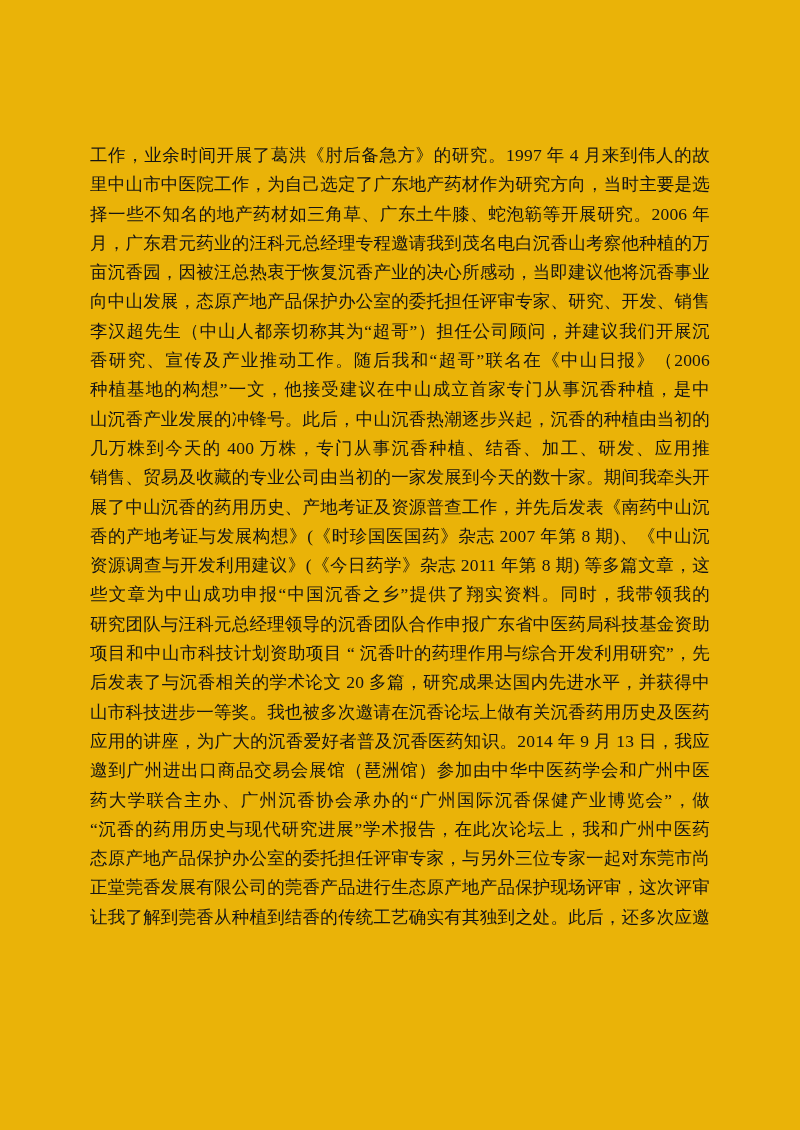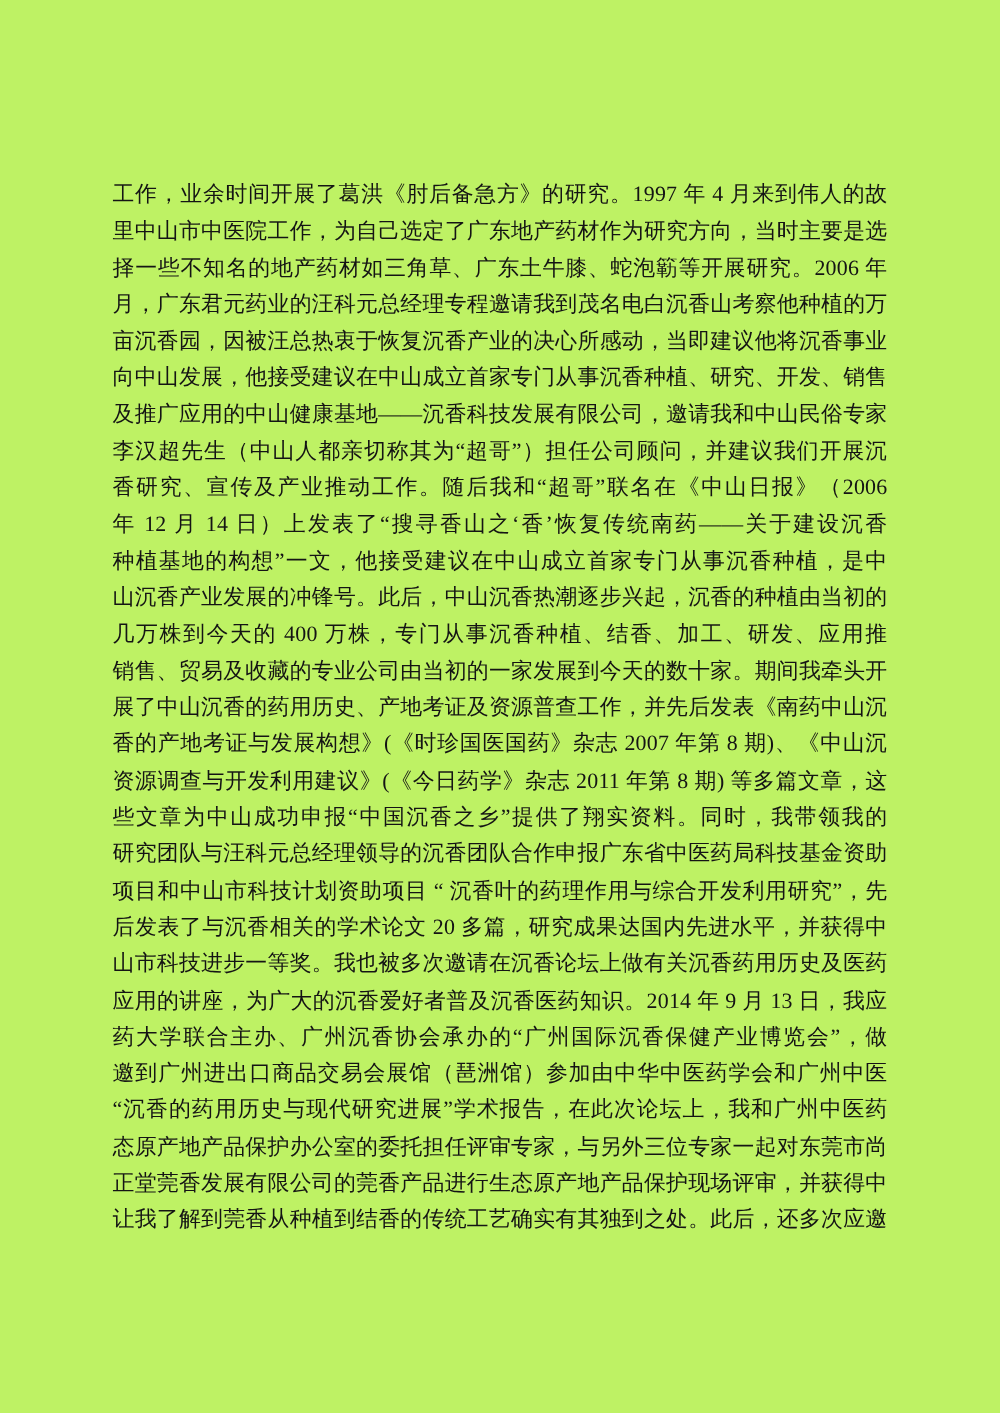--- a/index.html
+++ b/index.html
@@ -4,21 +4,21 @@
   <style>
     html, body {
       margin: 0;
       padding: 0;
       background: #ffffff;
     }
     .page {
       position: relative;
       width: 800px;
       height: 1130px;
-      background: #bef264;
+      background: #eab308;
       overflow: hidden;
       font-family: "Liberation Serif", "DejaVu Serif", serif;
       color: #141414;
     }
     .text-block {
       position: absolute;
       left: 90px;
       top: 141px;
       width: 620px;
     }
@@ -39,38 +39,36 @@
 </head>
 <body>
 
 <div class="page">
   <div class="text-block">
     <p class="line">工作，业余时间开展了葛洪《肘后备急方》的研究。1997 年 4 月来到伟人的故</p>
     <p class="line">里中山市中医院工作，为自己选定了广东地产药材作为研究方向，当时主要是选</p>
     <p class="line">择一些不知名的地产药材如三角草、广东土牛膝、蛇泡簕等开展研究。2006 年 6</p>
     <p class="line">月，广东君元药业的汪科元总经理专程邀请我到茂名电白沉香山考察他种植的万</p>
     <p class="line">亩沉香园，因被汪总热衷于恢复沉香产业的决心所感动，当即建议他将沉香事业</p>
-    <p class="line">向中山发展，他接受建议在中山成立首家专门从事沉香种植、研究、开发、销售</p>
-    <p class="line">及推广应用的中山健康基地——沉香科技发展有限公司，邀请我和中山民俗专家</p>
+    <p class="line">向中山发展，态原产地产品保护办公室的委托担任评审专家、研究、开发、销售</p>
     <p class="line">李汉超先生（中山人都亲切称其为“超哥”）担任公司顾问，并建议我们开展沉</p>
     <p class="line">香研究、宣传及产业推动工作。随后我和“超哥”联名在《中山日报》（2006</p>
-    <p class="line">年 12 月 14 日）上发表了“搜寻香山之‘香’恢复传统南药——关于建设沉香</p>
     <p class="line">种植基地的构想”一文，他接受建议在中山成立首家专门从事沉香种植，是中</p>
     <p class="line">山沉香产业发展的冲锋号。此后，中山沉香热潮逐步兴起，沉香的种植由当初的</p>
     <p class="line">几万株到今天的 400 万株，专门从事沉香种植、结香、加工、研发、应用推广、</p>
     <p class="line">销售、贸易及收藏的专业公司由当初的一家发展到今天的数十家。期间我牵头开</p>
     <p class="line">展了中山沉香的药用历史、产地考证及资源普查工作，并先后发表《南药中山沉</p>
     <p class="line">香的产地考证与发展构想》(《时珍国医国药》杂志 2007 年第 8 期)、《中山沉香</p>
     <p class="line">资源调查与开发利用建议》(《今日药学》杂志 2011 年第 8 期) 等多篇文章，这</p>
     <p class="line">些文章为中山成功申报“中国沉香之乡”提供了翔实资料。同时，我带领我的</p>
     <p class="line">研究团队与汪科元总经理领导的沉香团队合作申报广东省中医药局科技基金资助</p>
     <p class="line">项目和中山市科技计划资助项目 “ 沉香叶的药理作用与综合开发利用研究”，先</p>
     <p class="line">后发表了与沉香相关的学术论文 20 多篇，研究成果达国内先进水平，并获得中</p>
     <p class="line">山市科技进步一等奖。我也被多次邀请在沉香论坛上做有关沉香药用历史及医药</p>
     <p class="line">应用的讲座，为广大的沉香爱好者普及沉香医药知识。2014 年 9 月 13 日，我应</p>
+    <p class="line">邀到广州进出口商品交易会展馆（琶洲馆）参加由中华中医药学会和广州中医</p>
     <p class="line">药大学联合主办、广州沉香协会承办的“广州国际沉香保健产业博览会”，做</p>
-    <p class="line">邀到广州进出口商品交易会展馆（琶洲馆）参加由中华中医药学会和广州中医</p>
     <p class="line">“沉香的药用历史与现代研究进展”学术报告，在此次论坛上，我和广州中医药</p>
     <p class="line">态原产地产品保护办公室的委托担任评审专家，与另外三位专家一起对东莞市尚</p>
-    <p class="line">正堂莞香发展有限公司的莞香产品进行生态原产地产品保护现场评审，并获得中</p>
+    <p class="line">正堂莞香发展有限公司的莞香产品进行生态原产地产品保护现场评审，这次评审</p>
     <p class="line">让我了解到莞香从种植到结香的传统工艺确实有其独到之处。此后，还多次应邀</p>
   </div>
 </div>
 
 </body></html>

